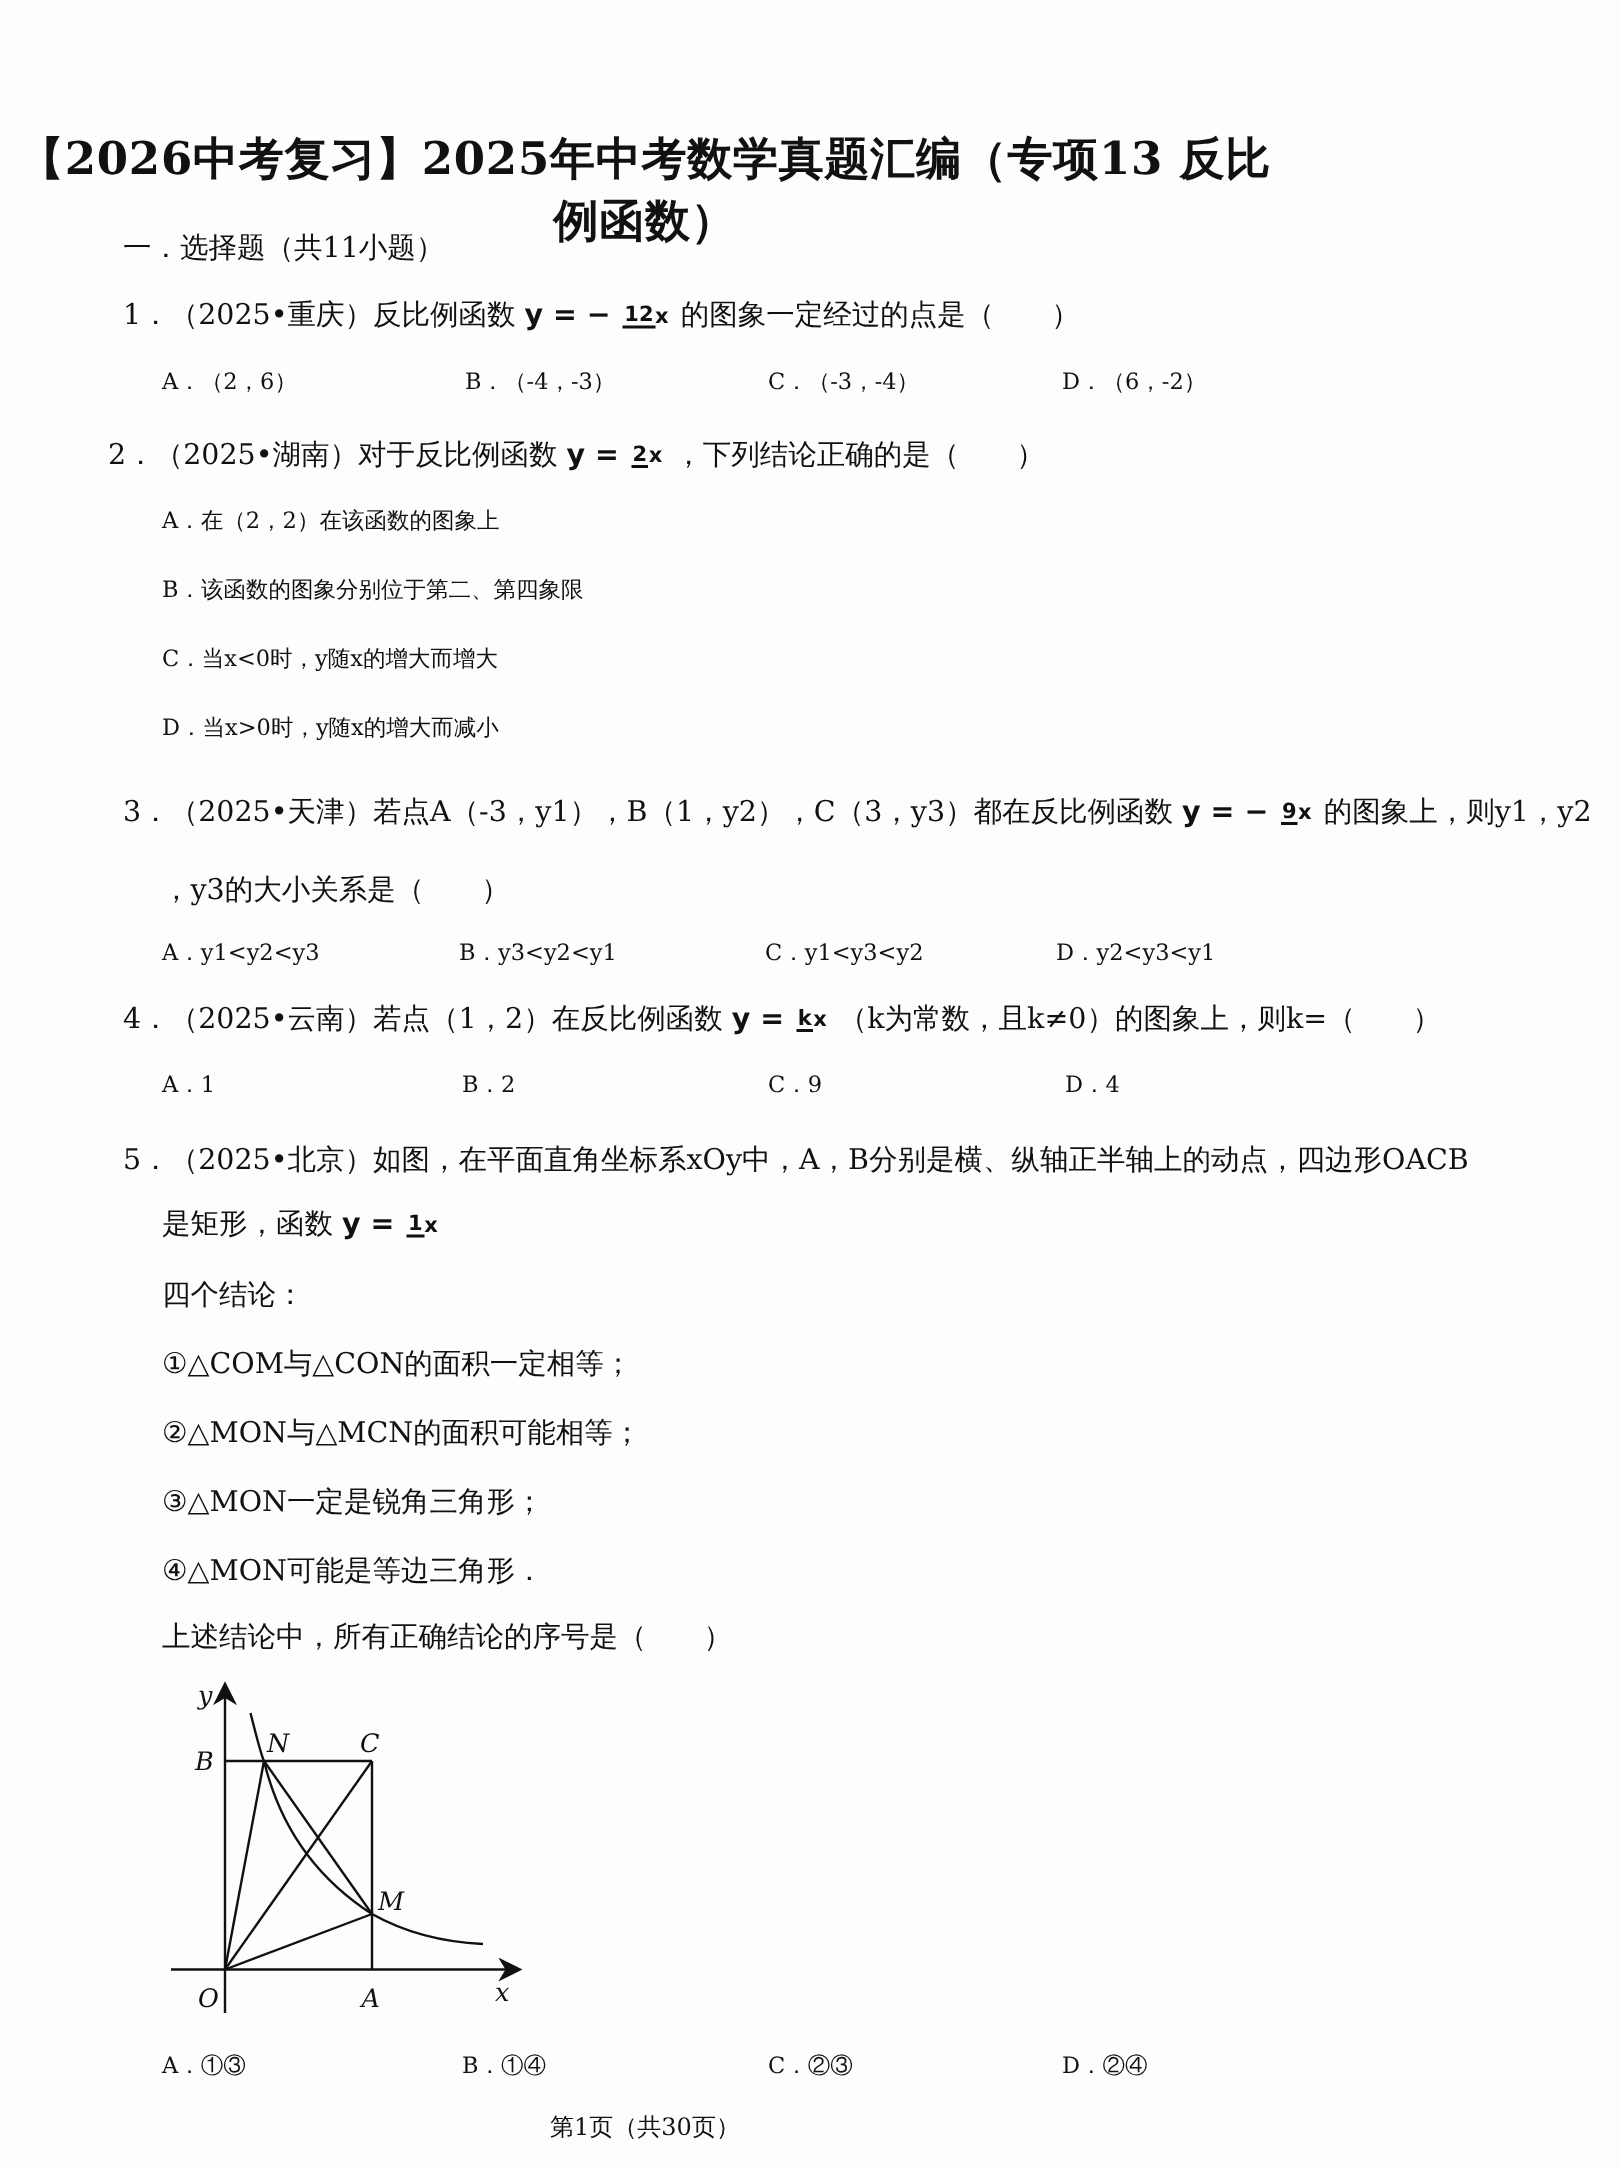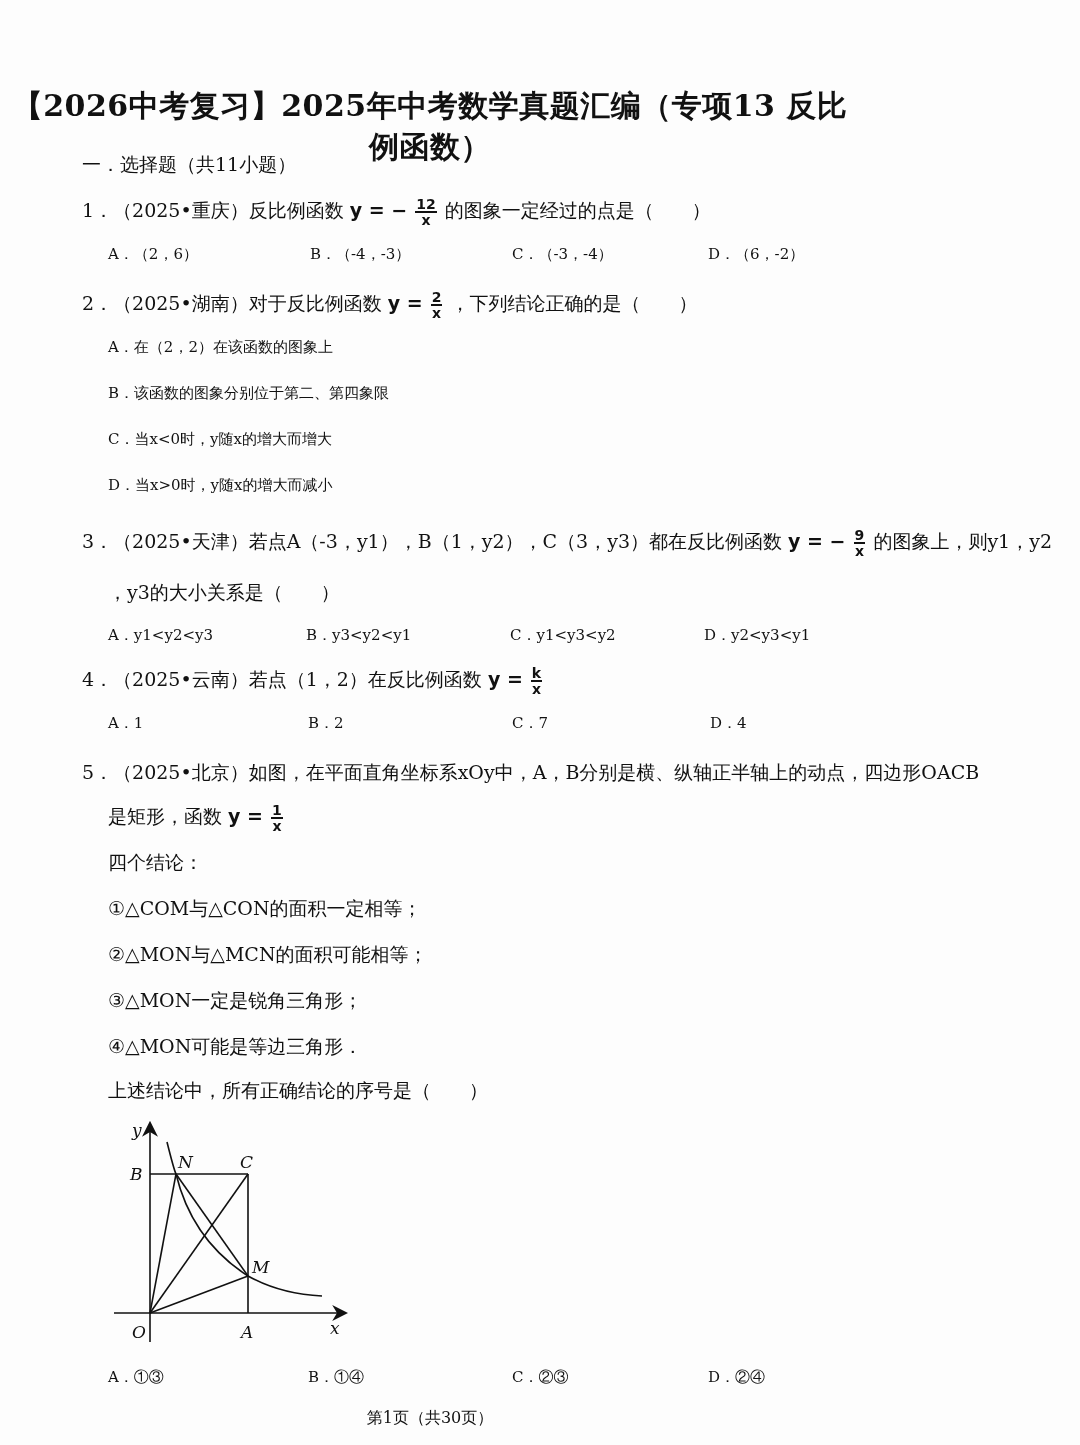--- a/index.html
+++ b/index.html
@@ -2,21 +2,21 @@
 <html><head>
 <meta charset="utf-8">
 <style>
   html, body { margin:0; padding:0; background:#fdfdfd; }
   body { width:1080px; height:1445px; position:relative; overflow:hidden;
          font-family:"DejaVu Serif","Liberation Serif",serif; color:#111; }
   .title { position:absolute; top:86px; left:0; width:860px; text-align:center;
            font-size:30px; font-weight:bold; letter-spacing:0.5px; }
   .line { position:absolute; font-size:19px; white-space:nowrap; }
   .opt { position:absolute; font-size:15px; white-space:nowrap; }
-  .frac { display:inline-flex; flex-direction:column; align-items:center; vertical-align:middle;
+  .frac { display:inline-flex; flex-direction:row; align-items:center; vertical-align:middle;
           font-weight:bold; font-size:14px; line-height:14px; margin:0 2px; font-family:"DejaVu Sans",sans-serif; }
   .frac .num { border-bottom:2px solid #111; padding:0 1px; }
   .eq { font-weight:bold; font-family:"DejaVu Sans",sans-serif; }
   .footer { position:absolute; top:1408px; left:0; width:860px; text-align:center; font-size:16px; }
   .figure { position:absolute; left:100px; top:1110px; width:260px; height:240px; }
 </style>
 </head>
 <body>
 
 <div class="title">【2026中考复习】2025年中考数学真题汇编（专项13 反比例函数）</div>
@@ -30,21 +30,21 @@
       <span class="num">12</span>
       <span>x</span>
     </span>
   <span>的图象一定经过的点是（　　）</span>
 </div>
 <div class="opt" style="left:108px;top:245px;">A．（2，6）</div>
 <div class="opt" style="left:310px;top:245px;">B．（-4，-3）</div>
 <div class="opt" style="left:512px;top:245px;">C．（-3，-4）</div>
 <div class="opt" style="left:708px;top:245px;">D．（6，-2）</div>
 
-<div class="line" style="left:82px;top:290px;">
+<div class="line" style="left:72px;top:290px;">
   <span>2．（2025•湖南）对于反比例函数</span>
   <span class="eq">y =</span>
   <span class="frac">
       <span class="num">2</span>
       <span>x</span>
     </span>
   <span>，下列结论正确的是（　　）</span>
 </div>
 <div class="opt" style="left:108px;top:338px;">A．在（2，2）在该函数的图象上</div>
 <div class="opt" style="left:108px;top:384px;">B．该函数的图象分别位于第二、第四象限</div>
@@ -66,24 +66,25 @@
 <div class="opt" style="left:510px;top:626px;">C．y1&lt;y3&lt;y2</div>
 <div class="opt" style="left:704px;top:626px;">D．y2&lt;y3&lt;y1</div>
 
 <div class="line" style="left:82px;top:666px;">
   <span>4．（2025•云南）若点（1，2）在反比例函数</span>
   <span class="eq">y =</span>
   <span class="frac">
       <span class="num">k</span>
       <span>x</span>
     </span>
+  <span>（k为常数，且k≠0）的图象上，则k=（　　）</span>
 </div>
 <div class="opt" style="left:108px;top:714px;">A．1</div>
 <div class="opt" style="left:308px;top:714px;">B．2</div>
-<div class="opt" style="left:512px;top:714px;">C．7</div>
+<div class="opt" style="left:512px;top:714px;">C．9</div>
 <div class="opt" style="left:710px;top:714px;">D．4</div>
 
 <div class="line" style="left:82px;top:760px;">5．（2025•北京）如图，在平面直角坐标系xOy中，A，B分别是横、纵轴正半轴上的动点，四边形OACB</div>
 <div class="line" style="left:108px;top:803px;">
   <span>是矩形，函数</span>
   <span class="eq">y =</span>
   <span class="frac">
       <span class="num">1</span>
       <span>x</span>
     </span>

